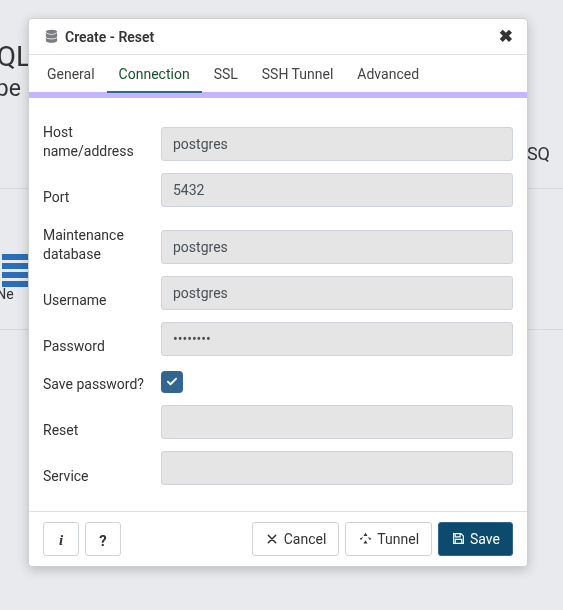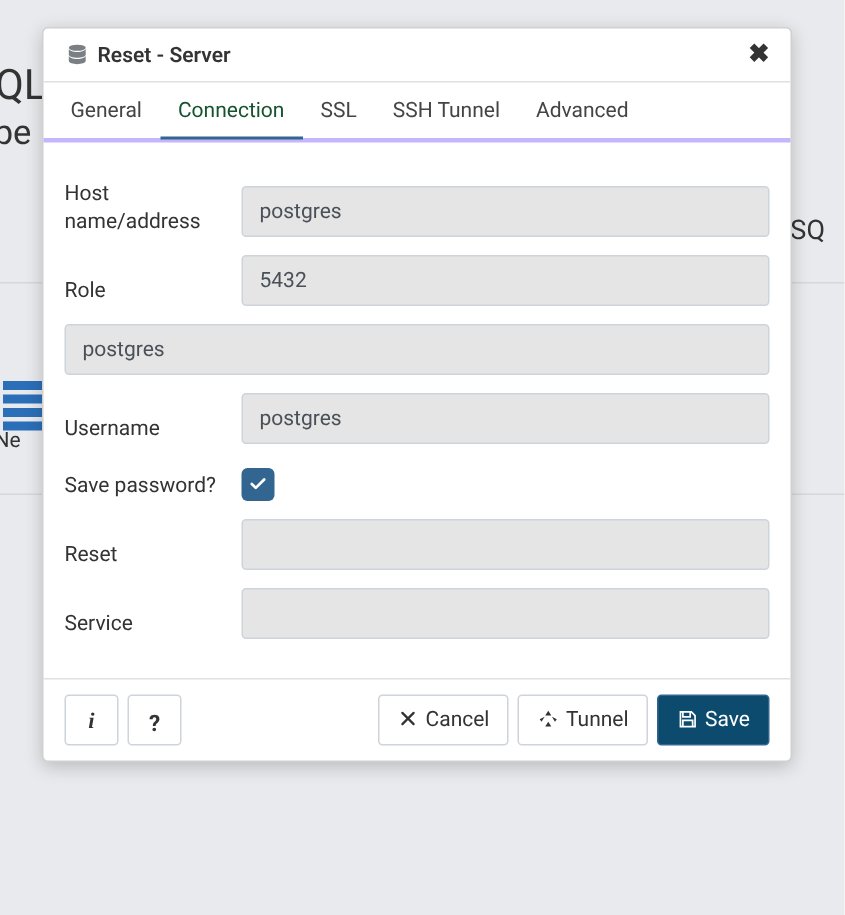--- a/index.html
+++ b/index.html
@@ -64,21 +64,21 @@
     }
     .modal-header .close {
       font-size: 17px;
       font-weight: bold;
       color: #333;
       cursor: pointer;
       line-height: 1;
     }
     .tabs {
       display: flex;
-      border-bottom: 3px solid #c4b5fd;
+      border-bottom: 6px solid #c4b5fd;
       padding: 0 6px;
     }
     .tab {
       padding: 10px 12px 9px 12px;
       font-size: 14px;
       color: #444;
       cursor: pointer;
       border-bottom: 2px solid transparent;
       position: relative;
       top: 1px;
@@ -184,53 +184,58 @@
   <div class="modal-header">
     <span class="server-icon">
       <svg viewBox="0 0 16 16" width="15" height="15">
           <g fill="#7a7f84">
             <ellipse cx="8" cy="3" rx="6" ry="2.2"></ellipse>
             <path d="M2 3.5 C2 5 5 6 8 6 C11 6 14 5 14 3.5 L14 8 C14 9.2 11 10.2 8 10.2 C5 10.2 2 9.2 2 8 Z"></path>
             <path d="M2 8.5 C2 10 5 11 8 11 C11 11 14 10 14 8.5 L14 12.5 C14 13.7 11 14.7 8 14.7 C5 14.7 2 13.7 2 12.5 Z"></path>
           </g>
         </svg>
     </span>
-    <span class="title">Reset - Server</span>
+    <span class="title">Create - Reset</span>
     <span class="close">✖</span>
   </div>
 
   <div class="tabs">
     <div class="tab">General</div>
     <div class="tab active">Connection</div>
     <div class="tab">SSL</div>
     <div class="tab">SSH Tunnel</div>
     <div class="tab">Advanced</div>
   </div>
 
   <div class="modal-body">
 
     <div class="form-row">
       <div class="label">Host name/address</div>
       <div class="control"><input class="text-input" type="text" value="postgres" style=""></div>
     </div>
 
     <div class="form-row">
-      <div class="label">Role</div>
+      <div class="label">Port</div>
       <div class="control"><input class="text-input" type="text" value="5432" style=""></div>
     </div>
 
     <div class="form-row">
+      <div class="label">Maintenance database</div>
       <div class="control"><input class="text-input" type="text" value="postgres" style=""></div>
     </div>
 
     <div class="form-row">
       <div class="label">Username</div>
       <div class="control"><input class="text-input" type="text" value="postgres" style=""></div>
     </div>
 
+    <div class="form-row">
+      <div class="label">Password</div>
+      <div class="control"><input class="text-input" type="text" value="••••••••" style=""></div>
+    </div>
 
     <div class="form-row">
       <div class="label">Save password?</div>
       <div class="control">
         <div class="toggle">
           <svg viewBox="0 0 16 16" width="12" height="12">
               <path d="M13.5 3.5 L6 11 L2.5 7.5" stroke="#fff" stroke-width="2.4" fill="none" stroke-linecap="round" stroke-linejoin="round"></path>
             </svg>
         </div>
       </div>

